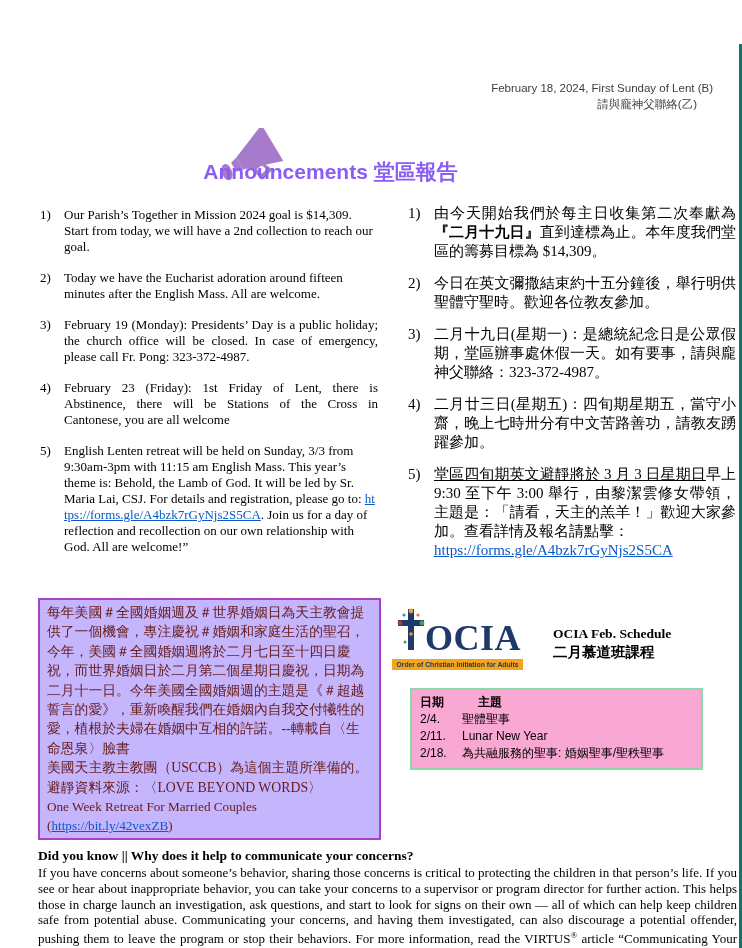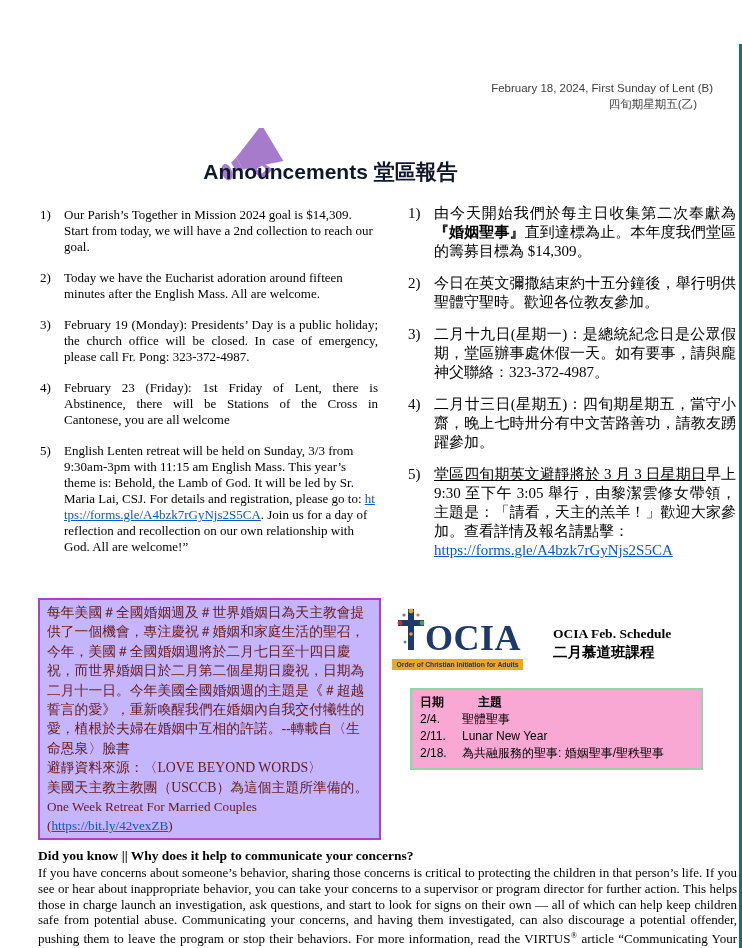--- a/index.html
+++ b/index.html
@@ -15,21 +15,21 @@
     font-family:"Liberation Sans","DejaVu Sans",sans-serif;
     font-size:11.5px; line-height:16px; color:#3d3d3d;
   }
   .header-date .zh { padding-right:16px; }
   
   .megaphone { position:absolute; left:210px; top:84px; width:88px; height:66px; }
   
   .page-title {
     position:absolute; top:114px; left:0; width:615px; text-align:center; padding-left:46px;
     font-family:"Liberation Sans","DejaVu Sans",sans-serif;
-    font-weight:bold; font-size:21px; color:#0f172a;
+    font-weight:bold; font-size:21px; color:#8b5cf6;
   }
   
   .col { position:absolute; }
   .col-left  { left:40px;  top:163px; width:338px; font-size:13px;  line-height:16px; }
   .col-right { left:408px; top:160px; width:328px; font-size:15px;  line-height:19px; }
   .item { display:flex; margin-bottom:15px; }
   .col-right .item { margin-bottom:13px; }
   .item .num { flex:0 0 24px; }
   .col-right .item .num { flex:0 0 26px; }
   .item .txt { flex:1; }
@@ -82,21 +82,21 @@
     font-weight:bold; font-size:9px; letter-spacing:1px; color:#222;text-align:right;
   }
 </style>
 </head>
 <body>
 
 <div class="page">
 
   <div class="header-date">
     <div>February 18, 2024, First Sunday of Lent (B)</div>
-    <div class="zh">四旬期星期五(乙)</div>
+    <div class="zh">請與龐神父聯絡(乙)</div>
   </div>
 
   <div class="megaphone">
     <svg viewBox="0 0 100 78" width="88" height="66" aria-hidden="true">
       <g fill="#a77bcb" transform="rotate(-31 48 40)">
         <path d="M34 26 L80 8 L80 58 L34 42 Z"></path>
         <path d="M34 26 L26 28 L26 40 L34 42 Z"></path>
         <ellipse cx="16" cy="35" rx="6" ry="10" transform="rotate(12 16 35)"></ellipse>
         <path d="M42 44 L47 64 L64 60 L58 47 Z"></path>
         <path d="M48 50 L50.5 58 L58 56.2 L55.5 49.5 Z" fill="#ffffff"></path>
@@ -125,44 +125,44 @@
     </div>
     <div class="item">
       <span class="num">5)</span>
       <div class="txt"><span>English Lenten retreat will be held on Sunday, 3/3 from 9:30am-3pm with 11:15 am English Mass. This year’s theme is: Behold, the Lamb of God.  It will be led by Sr. Maria Lai, CSJ.  For details and registration, please go to: </span><a class="link">https://forms.gle/A4bzk7rGyNjs2S5CA</a><span>. Join us for a day of reflection and recollection on our own relationship with God.  All are welcome!”</span></div>
     </div>
   </div>
 
   <div class="col col-right">
     <div class="item">
       <span class="num">1)</span>
-      <div class="txt just"><span>由今天開始我們於每主日收集第二次奉獻為</span><span class="bold">『婚姻聖事』</span><span>直到達標為止。本年度我們堂區的籌募目標為 $14,309。</span></div>
+      <div class="txt just"><span>由今天開始我們於每主日收集第二次奉獻為</span><span class="bold">『二月十九日』</span><span>直到達標為止。本年度我們堂區的籌募目標為 $14,309。</span></div>
     </div>
     <div class="item">
       <span class="num">2)</span>
       <div class="txt just">今日在英文彌撒結束約十五分鐘後，舉行明供聖體守聖時。歡迎各位教友參加。</div>
     </div>
     <div class="item">
       <span class="num">3)</span>
       <div class="txt just">二月十九日(星期一)：是總統紀念日是公眾假期，堂區辦事處休假一天。如有要事，請與龐神父聯絡：323-372-4987。</div>
     </div>
     <div class="item">
       <span class="num">4)</span>
       <div class="txt just">二月廿三日(星期五)：四旬期星期五，當守小齋，晚上七時卅分有中文苦路善功，請教友踴躍參加。</div>
     </div>
     <div class="item">
       <span class="num">5)</span>
-      <div class="txt just"><span class="u">堂區四旬期英文避靜將於 3 月 3 日星期日</span><span>早上 9:30 至下午 3:05 舉行，由黎潔雲修女帶領，主題是：「請看，天主的羔羊！」歡迎大家參加。查看詳情及報名請點擊：</span><br><a class="link">https://forms.gle/A4bzk7rGyNjs2S5CA</a></div>
+      <div class="txt just"><span class="u">堂區四旬期英文避靜將於 3 月 3 日星期日</span><span>早上 9:30 至下午 3:00 舉行，由黎潔雲修女帶領，主題是：「請看，天主的羔羊！」歡迎大家參加。查看詳情及報名請點擊：</span><br><a class="link">https://forms.gle/A4bzk7rGyNjs2S5CA</a></div>
     </div>
   </div>
 
   <div class="marriage-box">
     <div>每年美國＃全國婚姻週及＃世界婚姻日為天主教會提供了一個機會，專注慶祝＃婚姻和家庭生活的聖召，今年，美國＃全國婚姻週將於二月七日至十四日慶祝，而世界婚姻日於二月第二個星期日慶祝，日期為二月十一日。今年美國全國婚姻週的主題是《＃超越誓言的愛》，重新喚醒我們在婚姻內自我交付犧牲的愛，植根於夫婦在婚姻中互相的許諾。--轉載自〈生命恩泉〉臉書</div>
+    <div>美國天主教主教團（USCCB）為這個主題所準備的。</div>
     <div>避靜資料來源：〈LOVE BEYOND WORDS〉</div>
-    <div>美國天主教主教團（USCCB）為這個主題所準備的。</div>
     <div class="en">One Week Retreat For Married Couples</div>
     <div class="en"><span>(</span><a class="link">https://bit.ly/42vexZB</a><span>)</span></div>
   </div>
 
   <div class="ocia-logo">
     <div class="ocia-row">
       <span>
         <svg width="28" height="46" viewBox="0 0 28 46" aria-hidden="true">
           <rect x="11" y="1" width="6" height="41" fill="#1f3a68"></rect>
           <rect x="1" y="12" width="26" height="6" fill="#1f3a68"></rect>

